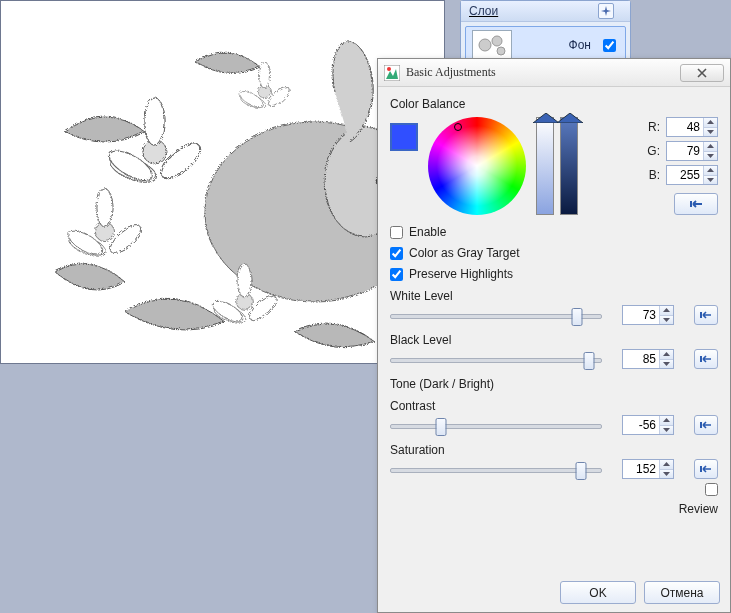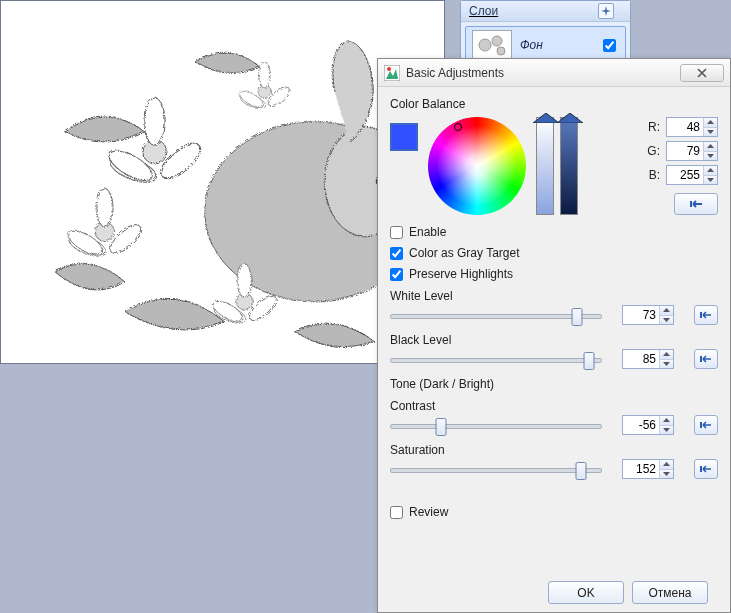--- a/index.html
+++ b/index.html
@@ -11,28 +11,28 @@
 
   
   .layers { position: absolute; left: 460px; top: 0; width: 171px; background: #e5edf9; border: 1px solid #8ba4cf; border-radius: 3px; }
   .layers-title { display: flex; align-items: center; justify-content: space-between; background: linear-gradient(#e8f0ff,#cddcf3); padding: 2px 16px 2px 8px; border-bottom: 1px solid #b4c6e4; text-decoration: underline; }
   .layers-title span { color: #2a3a5e; font-weight: 500; }
   .pin { width: 16px; height: 16px; display: flex; align-items: center; justify-content: center; border: 1px solid #8ba4cf; background: #f4f8ff; border-radius: 2px; }
   .pin svg { width: 10px; height: 10px; }
   .layer-row { display: flex; align-items: center; gap: 8px; margin: 4px; padding: 3px 6px; background: #d7e6ff; border: 1px solid #7fa8e8; border-radius: 2px; }
   .thumb { width: 40px; height: 30px; background: #fff; border: 1px solid #9ab; display: flex; align-items: center; justify-content: center; }
   .thumb svg { width: 38px; height: 28px; }
-  .layer-name { flex: 1; font-style: italic; color: #1a2a50; }
+  .layer-name { flex: 1; color: #1a2a50; text-align: right; }
   .layer-vis { width: 13px; height: 13px; }
 
   
   .dialog { position: absolute; left: 377px; top: 58; width: 354px; height: 555px; background: #f0f0f0; border: 1px solid #8a8a8a; box-shadow: 2px 2px 6px rgba(0,0,0,0.25); }
   .titlebar { height: 28px; background: linear-gradient(#fdfdfd,#e9e9e9); border-bottom: 1px solid #cfcfcf; display: flex; align-items: center; padding: 0 6px; }
   .titlebar .t-icon { width: 16px; height: 16px; margin-right: 6px; }
-  .titlebar .t-text { color: #333; }
+  .titlebar .t-text { color: #333; font-family: Liberation Serif, serif; }
   .titlebar .t-close { margin-left: auto; width: 44px; height: 18px; border: 1px solid #b5b5b5; border-radius: 3px; background: linear-gradient(#fdfdfd,#e4e4e4); display: flex; align-items: center; justify-content: center; }
   .titlebar .t-close svg { width: 10px; height: 10px; }
 
   .body { padding: 10px 12px 8px 12px; color: #222; }
   .section-label { margin-bottom: 6px; }
 
   .colorbal { display: flex; gap: 10px; align-items: flex-start; }
   .swatch { width: 28px; height: 28px; border: 2px solid #3a66c4; background: #304fff; margin-top: 6px; }
   .wheel { width: 98px; height: 98px; border-radius: 50%; background: conic-gradient(red, yellow, lime, cyan, blue, magenta, red); position: relative; }
   .wheel::after { content: ""; position: absolute; inset: 0; border-radius: 50%; background: radial-gradient(circle at center, #fff 0%, rgba(255,255,255,0.85) 14%, rgba(255,255,255,0) 58%); }
@@ -64,23 +64,23 @@
 
   .slider-group { margin-top: 8px; }
   .slider-label { margin-bottom: 2px; }
   .slider-row { display: flex; align-items: center; gap: 20px; }
   .track { flex: 1; height: 20px; position: relative; }
   .track::before { content: ""; position: absolute; left: 0; right: 0; top: 9px; height: 3px; background: #d7dbe2; border: 1px solid #a9b0bd; border-radius: 2px; }
   .thumb-s { position: absolute; top: 3px; width: 11px; height: 18px; background: linear-gradient(#f7faff,#dde6f5); border: 1px solid #6f85ad; border-radius: 2px; transform: translateX(-50%); }
   .spin.w { }
   .spin.w input { width: 36px; }
 
-  .review { margin-top: 26px; }
-
-  .dlg-buttons { position: absolute; right: 22px; bottom: 8px; display: flex; gap: 8px; }
+  .review { margin-top: 4px; flex-direction: column; }
+
+  .dlg-buttons { position: absolute; right: 10px; bottom: 8px; display: flex; gap: 8px; }
   .dlg-buttons button { width: 76px; height: 23px; border: 1px solid #9aaccf; border-radius: 3px; background: linear-gradient(#fdfefe,#e5ecf8); color: #222; cursor: pointer; }
 
   .mini-reset { width: 24px; height: 20px; border: 1px solid #9aaccf; border-radius: 3px; background: linear-gradient(#fdfefe,#e0e9f8); display: flex; align-items: center; justify-content: center; }
   .mini-reset svg { width: 12px; height: 10px; }
 </style>
 </head>
 <body>
 
 <div class="canvas">
   <svg class="drawing" viewBox="0 0 420 360">

